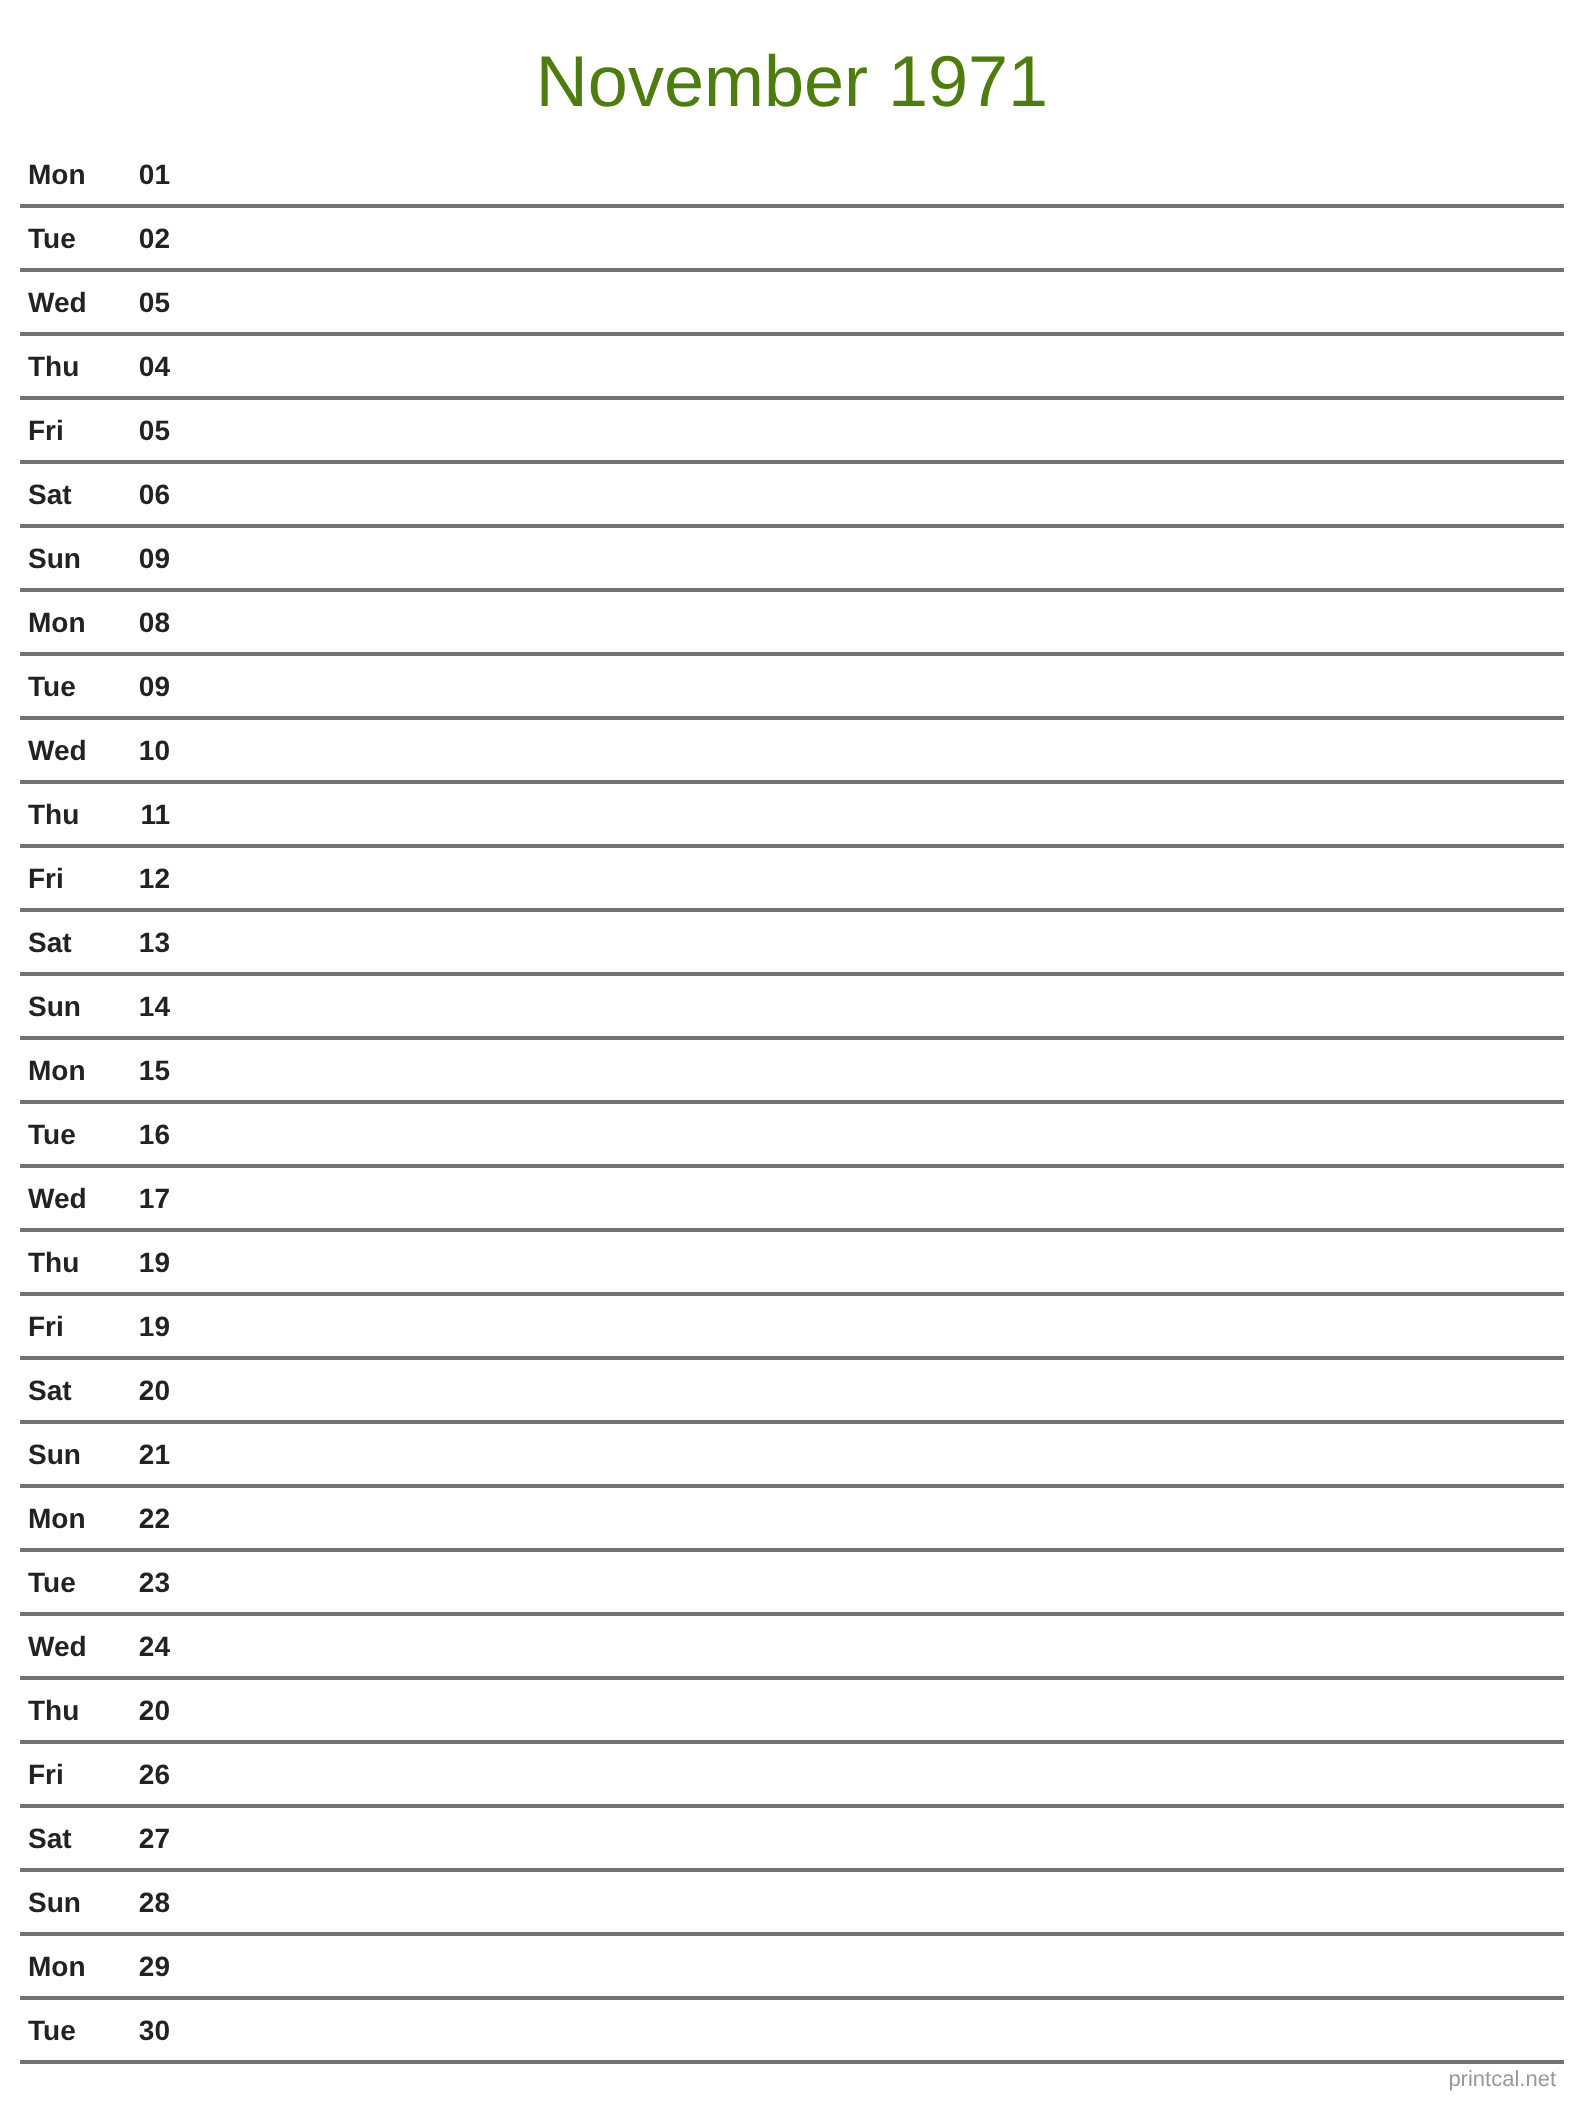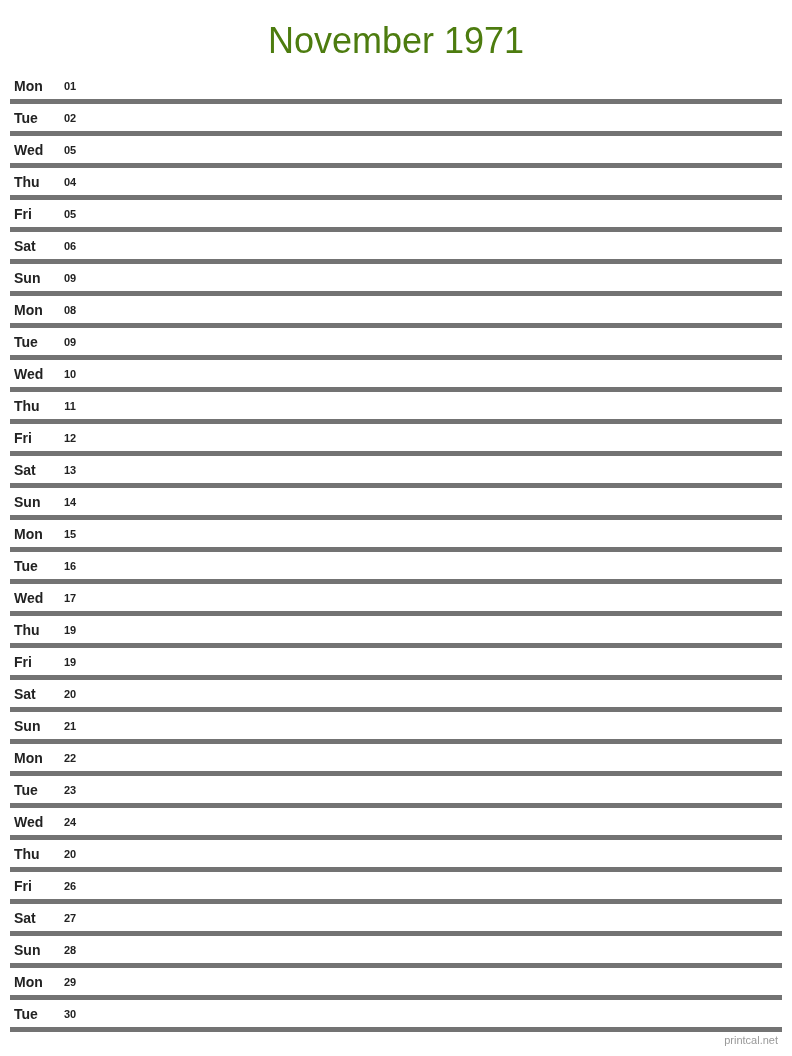--- a/index.html
+++ b/index.html
@@ -25,41 +25,41 @@
     }
 
     .calendar-container {
       width: 100%;
       padding: 0 10px;
     }
 
     .calendar-row {
       display: flex;
       align-items: center;
-      border-bottom: 5px solid #737373;
+      border-bottom: 2px solid #737373;
       min-height: 32px;
       padding: 4px 0;
     }
 
     .day-name {
       width: 45px;
       font-size: 14px;
       font-weight: bold;
       color: #222;
       text-align: left;
       padding-left: 4px;
       flex-shrink: 0;
     }
 
     .day-number {
       width: 30px;
-      font-size: 11px;
+      font-size: 14px;
       font-weight: bold;
       color: #222;
-      text-align: center;
+      text-align: right;
       flex-shrink: 0;
     }
 
     .day-line {
       flex: 1;
       height: 1px;
     }
 
     .footer {
       position: absolute;

